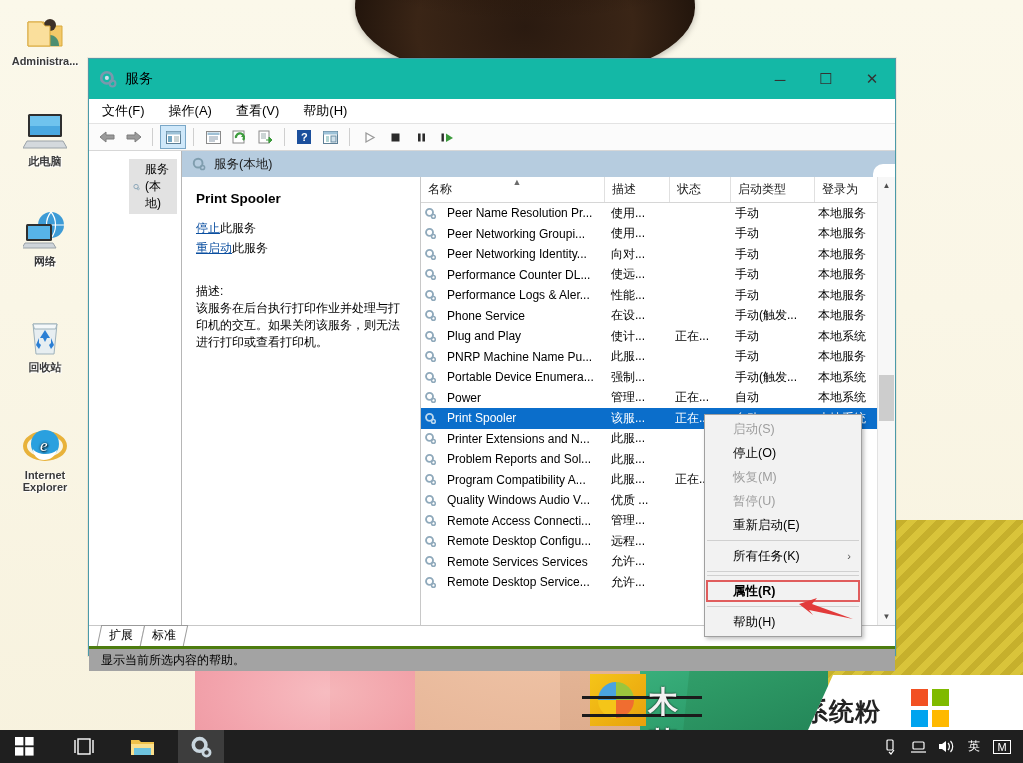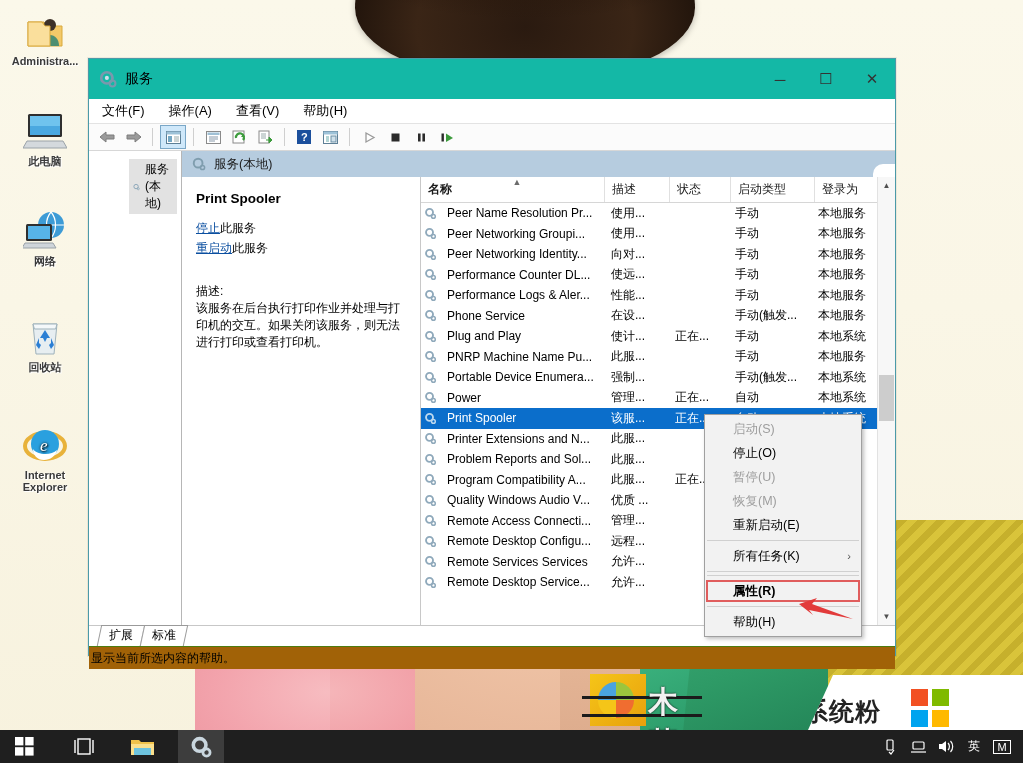--- a/index.html
+++ b/index.html
@@ -112,22 +112,22 @@
   .vscroll{position:absolute;right:0;top:0;width:17px;height:100%;background:#f7f7f7;
     border-left:1px solid #e2e2e2;}
   .vs-btn{height:17px;display:flex;align-items:center;justify-content:center;font-size:8px;color:#505050;cursor:pointer;}
   .vs-thumb{position:absolute;left:1px;width:15px;background:#cdcdcd;cursor:pointer;}
 
   .tabstrip{height:20px;border-top:1px solid #c7c7c7;background:#fff;display:flex;align-items:flex-end;
     padding-left:10px;font-size:12px;}
   .tab{padding:1px 9px 2px 9px;border:1px solid #9a9a9a;border-bottom:none;background:#fff;
     margin-right:-1px;cursor:default;transform:skewX(-12deg);}
   .tab span{display:inline-block;transform:skewX(12deg);}
-  .statusbar{height:22px;border-top:1px solid #4d7c0f;background:#a16207;display:flex;align-items:center;
-    padding-left:2px;font-size:12px;color:#000;}
+  .statusbar{height:22px;border-top:3px solid #4d7c0f;background:#a3a3a3;display:flex;align-items:center;
+    padding-left:12px;font-size:12px;color:#000;}
 
   
   #ctxmenu{position:absolute;left:704px;top:414px;width:156px;background:#f2f2f2;
     border:1px solid #a0a0a0;box-shadow:2px 2px 4px rgba(0,0,0,.25);padding:2px 0;z-index:40;}
   .mi{height:24px;display:flex;align-items:center;padding-left:28px;font-size:12.5px;color:#000;cursor:default;position:relative;}
   .mi.dis{color:#9d9d9d;}
   .mi .sub{position:absolute;right:10px;font-size:11px;color:#555;}
   .mi.bold{font-weight:bold;}
   .msep{height:1px;background:#d0d0d0;margin:3px 2px;}
   .mi.hl{outline:2px solid #e05d5d;outline-offset:-3px;}
@@ -368,21 +368,21 @@
           </div>
           <div class="dp-link">
             <a>重启动</a><span>此服务</span>
           </div>
           <div class="dp-desc-h">描述:</div>
           <div class="dp-desc">该服务在后台执行打印作业并处理与打印机的交互。如果关闭该服务，则无法进行打印或查看打印机。</div>
         </div>
 
         <div class="listpane">
           <div class="lhdr" id="list-header">
-              <div class="hc" style="width: 176px; font-weight: bold;">
+              <div class="hc" style="width: 176px;">
                 <span>名称</span>
                 <span class="sortmk">▲</span>
               </div>
               <div class="hc" style="width: 57px;">
                 <span>描述</span>
               </div>
               <div class="hc" style="width: 53px;">
                 <span>状态</span>
               </div>
               <div class="hc" style="width: 76px;">
@@ -624,24 +624,24 @@
 </div>
 
 <div id="ctxmenu">
     <div class="mi dis">
       <span>启动(S)</span>
     </div>
     <div class="mi">
       <span>停止(O)</span>
     </div>
     <div class="mi dis">
+      <span>恢复(M)</span>
+    </div>
+    <div class="mi dis">
       <span>暂停(U)</span>
-    </div>
-    <div class="mi dis">
-      <span>恢复(M)</span>
     </div>
     <div class="mi">
       <span>重新启动(E)</span>
     </div>
     <div class="msep"></div>
     <div class="mi">
       <span>所有任务(K)</span>
       <span class="sub">›</span>
     </div>
     <div class="msep"></div>

